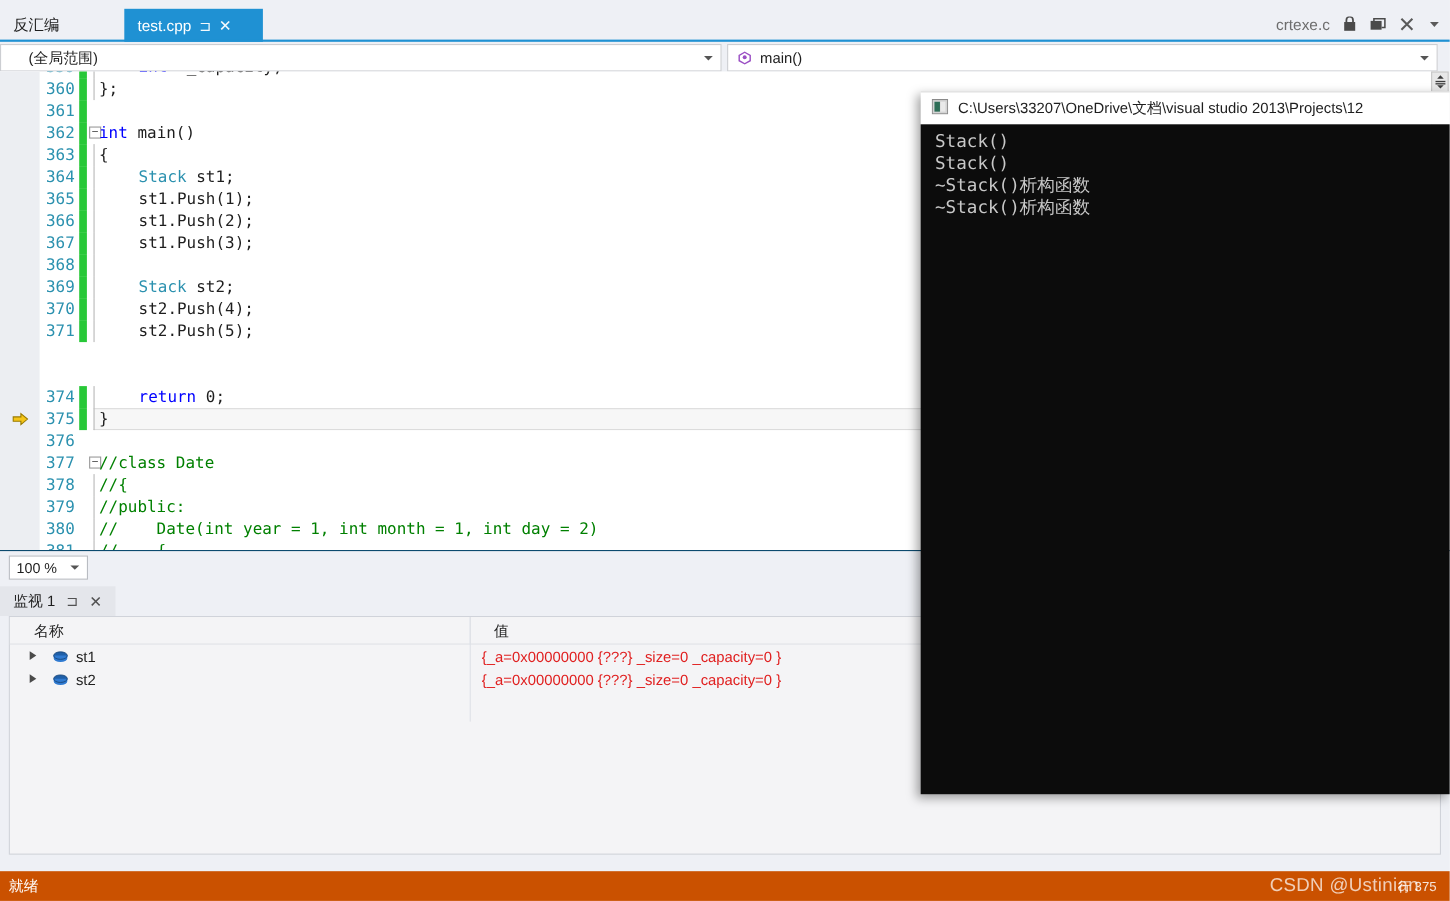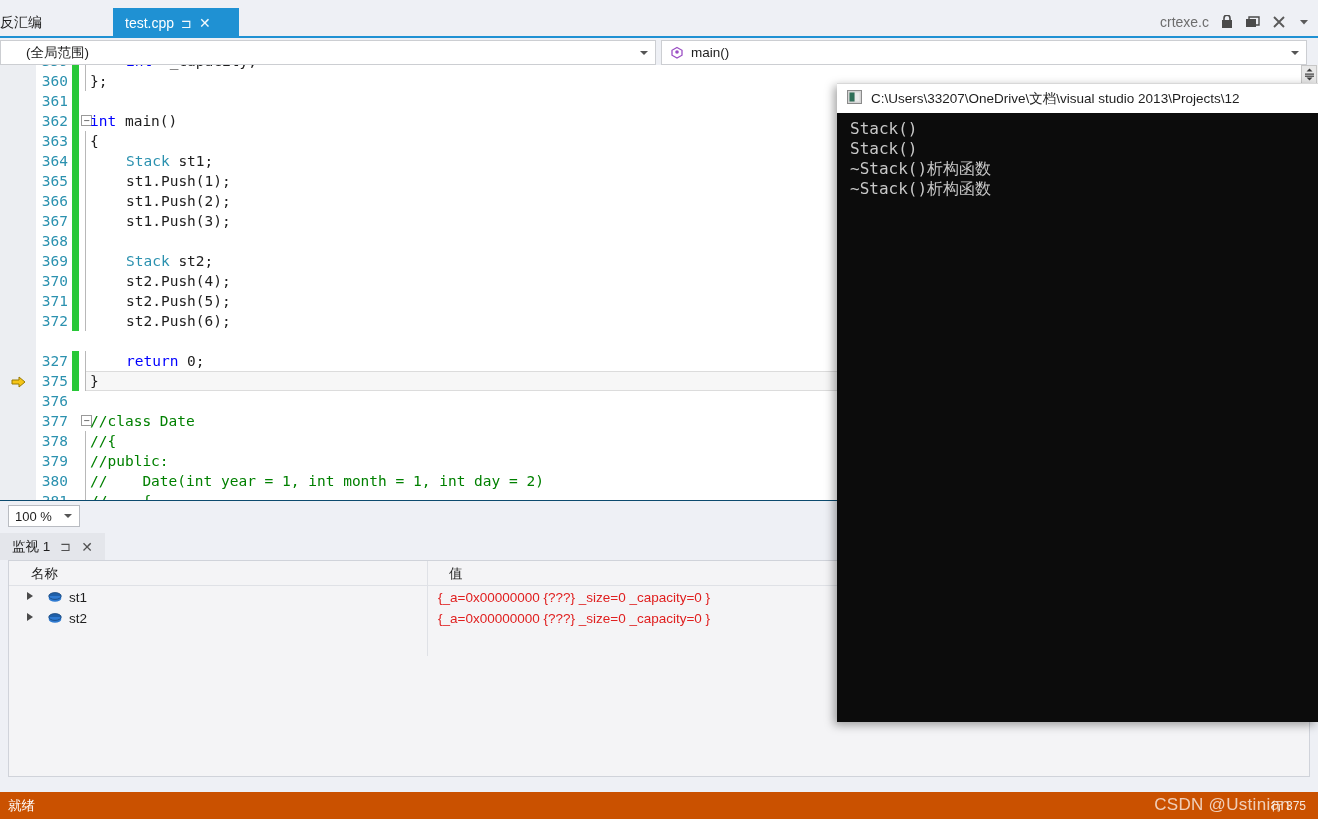--- a/index.html
+++ b/index.html
@@ -11,21 +11,21 @@
     position:relative;
   }
   
   #tabstrip{
     position:absolute;left:0;top:0;width:1318px;height:38px;
     background:#eef0f5;
   }
   .tab-inactive{
     position:absolute;left:0;top:8px;height:30px;width:112px;
     display:flex;align-items:center;
-    box-sizing:border-box;
+    padding-left:12px;box-sizing:border-box;
     font-size:14px;color:#1e1e1e;background:#eef0f5;
   }
   .tab-active{
     position:absolute;left:113px;top:8px;height:30px;width:126px;
     background:#1f91d3;color:#ffffff;
     display:flex;align-items:center;gap:7px;
     padding:0 9px 0 12px;box-sizing:border-box;
     font-size:14px;
   }
   .tab-active .tlabel{flex:0 0 auto;}
@@ -261,22 +261,21 @@
       <div class="cline" style="position: absolute; left: 0px; top: 46px; width: 1318px;"><span class="lnum">362</span><div class="changebar"></div><div class="fold">−</div><span class="ctext" style="left: 90px;"><span class="k-blue">int</span><span class="k-dark"> main()</span></span></div>
       <div class="cline" style="position: absolute; left: 0px; top: 66px; width: 1318px;"><span class="lnum">363</span><div class="changebar"></div><div class="glyphline"></div><span class="ctext" style="left: 90px;"><span class="k-dark">{</span></span></div>
       <div class="cline" style="position: absolute; left: 0px; top: 86px; width: 1318px;"><span class="lnum">364</span><div class="changebar"></div><div class="glyphline"></div><span class="ctext" style="left: 126px;"><span class="k-type">Stack</span><span class="k-dark"> st1;</span></span></div>
       <div class="cline" style="position: absolute; left: 0px; top: 106px; width: 1318px; padding-left: 16px;"><span class="lnum">365</span><div class="changebar"></div><div class="glyphline"></div><span class="ctext" style="left: 126px;"><span class="k-dark">st1.Push(1);</span></span></div>
       <div class="cline" style="position: absolute; left: 0px; top: 126px; width: 1318px;"><span class="lnum">366</span><div class="changebar"></div><div class="glyphline"></div><span class="ctext" style="left: 126px;"><span class="k-dark">st1.Push(2);</span></span></div>
       <div class="cline" style="position: absolute; left: 0px; top: 146px; width: 1318px;"><span class="lnum">367</span><div class="changebar"></div><div class="glyphline"></div><span class="ctext" style="left: 126px;"><span class="k-dark">st1.Push(3);</span></span></div>
       <div class="cline" style="position: absolute; left: 0px; top: 166px; width: 1318px;"><span class="lnum">368</span><div class="changebar"></div><div class="glyphline"></div><span class="ctext" style="left: 90px;"></span></div>
       <div class="cline" style="position: absolute; left: 0px; top: 186px; width: 1318px;"><span class="lnum">369</span><div class="changebar"></div><div class="glyphline"></div><span class="ctext" style="left: 126px;"><span class="k-type">Stack</span><span class="k-dark"> st2;</span></span></div>
       <div class="cline" style="position: absolute; left: 0px; top: 206px; width: 1318px;"><span class="lnum">370</span><div class="changebar"></div><div class="glyphline"></div><span class="ctext" style="left: 126px;"><span class="k-dark">st2.Push(4);</span></span></div>
       <div class="cline" style="position: absolute; left: 0px; top: 226px; width: 1318px;"><span class="lnum">371</span><div class="changebar"></div><div class="glyphline"></div><span class="ctext" style="left: 126px;"><span class="k-dark">st2.Push(5);</span></span></div>
-      <div class="cline" style="position: absolute; left: 0px; top: 246px; width: 1318px;"><span class="lnum">372</span><div class="changebar"></div><div class="glyphline"></div><span class="ctext" style="left: 126px;"><span class="k-dark">st2.Push(6);</span></span></div>
-      <div class="cline" style="position: absolute; left: 0px; top: 286px; width: 1318px;"><span class="lnum">327</span><div class="changebar"></div><div class="glyphline"></div><span class="ctext" style="left: 126px;"><span class="k-blue">return</span><span class="k-dark"> 0;</span></span></div>
+      <div class="cline" style="position: absolute; left: 0px; top: 286px; width: 1318px;"><span class="lnum">374</span><div class="changebar"></div><div class="glyphline"></div><span class="ctext" style="left: 126px;"><span class="k-blue">return</span><span class="k-dark"> 0;</span></span></div>
       <div class="cline" style="position: absolute; left: 0px; top: 306px; width: 1318px;"><div class="cur-row"></div><div class="exec-arrow"><svg width="15" height="14" viewBox="0 0 15 14">
             <path d="M1 5 H8 V2 L14 7 L8 12 V9 H1 Z" fill="#f5c518" stroke="#9a7b00" stroke-width="1"></path>
           </svg></div><span class="lnum">375</span><div class="changebar"></div><div class="glyphline"></div><span class="ctext" style="left: 90px;"><span class="k-dark">}</span></span></div>
       <div class="cline" style="position: absolute; left: 0px; top: 326px; width: 1318px;"><span class="lnum">376</span><span class="ctext" style="left: 90px;"></span></div>
       <div class="cline" style="position: absolute; left: 0px; top: 346px; width: 1318px;"><span class="lnum">377</span><div class="fold">−</div><span class="ctext" style="left: 90px;"><span class="k-green">//class Date</span></span></div>
       <div class="cline" style="position: absolute; left: 0px; top: 366px; width: 1318px;"><span class="lnum">378</span><div class="glyphline"></div><span class="ctext" style="left: 90px;"><span class="k-green">//{</span></span></div>
       <div class="cline" style="position: absolute; left: 0px; top: 386px; width: 1318px;"><span class="lnum">379</span><div class="glyphline"></div><span class="ctext" style="left: 90px;"><span class="k-green">//public:</span></span></div>
       <div class="cline" style="position: absolute; left: 0px; top: 406px; width: 1318px;"><span class="lnum">380</span><div class="glyphline"></div><span class="ctext" style="left: 90px;"><span class="k-green">//    Date(int year = 1, int month = 1, int day = 2)</span></span></div>
       <div class="cline" style="position: absolute; left: 0px; top: 426px; width: 1318px;"><span class="lnum">381</span><div class="glyphline"></div><span class="ctext" style="left: 90px;"><span class="k-green">//    {</span></span></div>
     </div>

